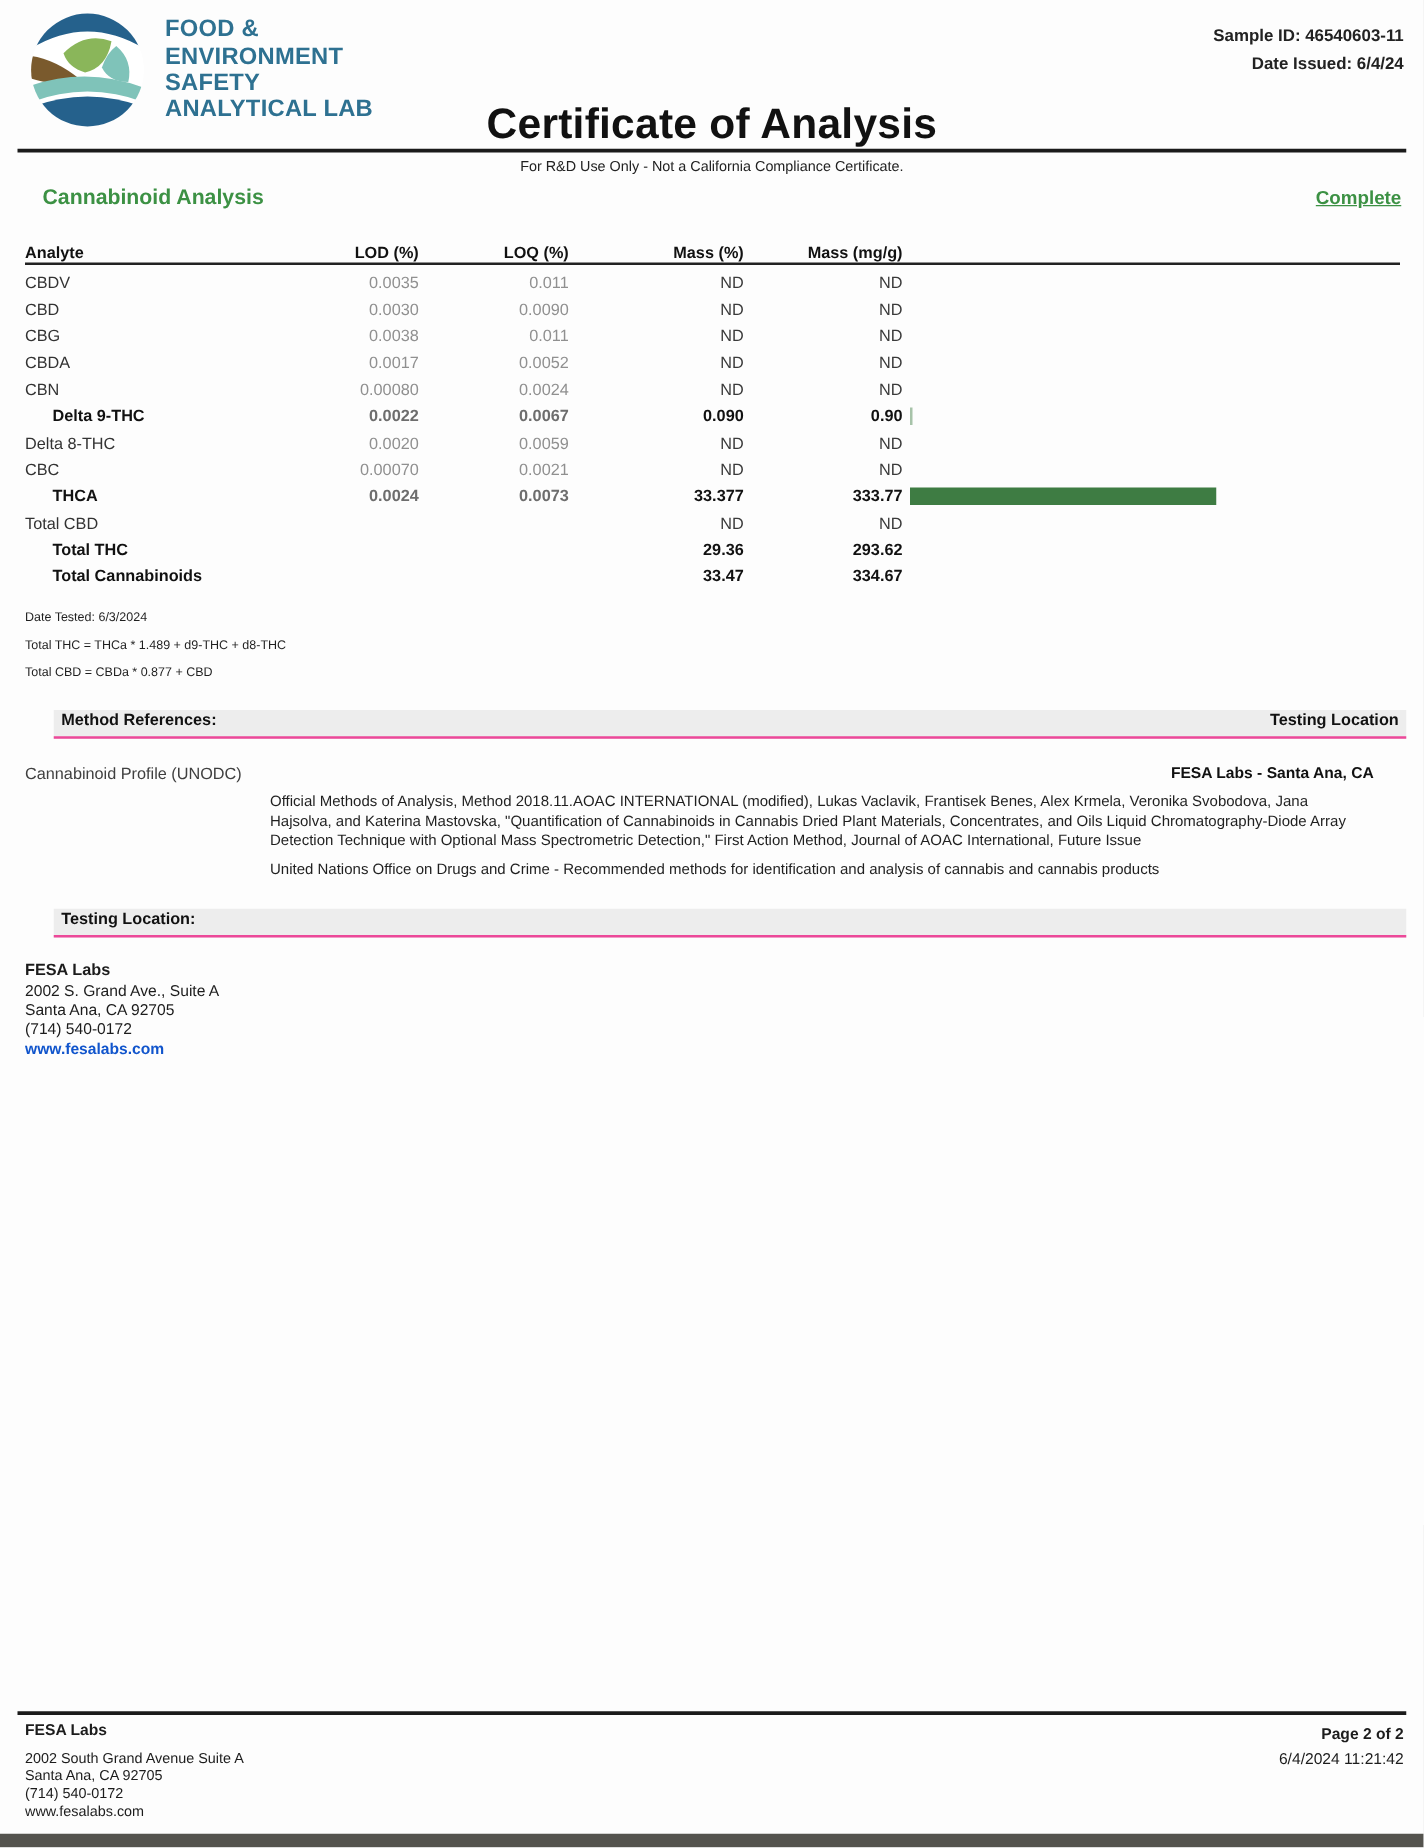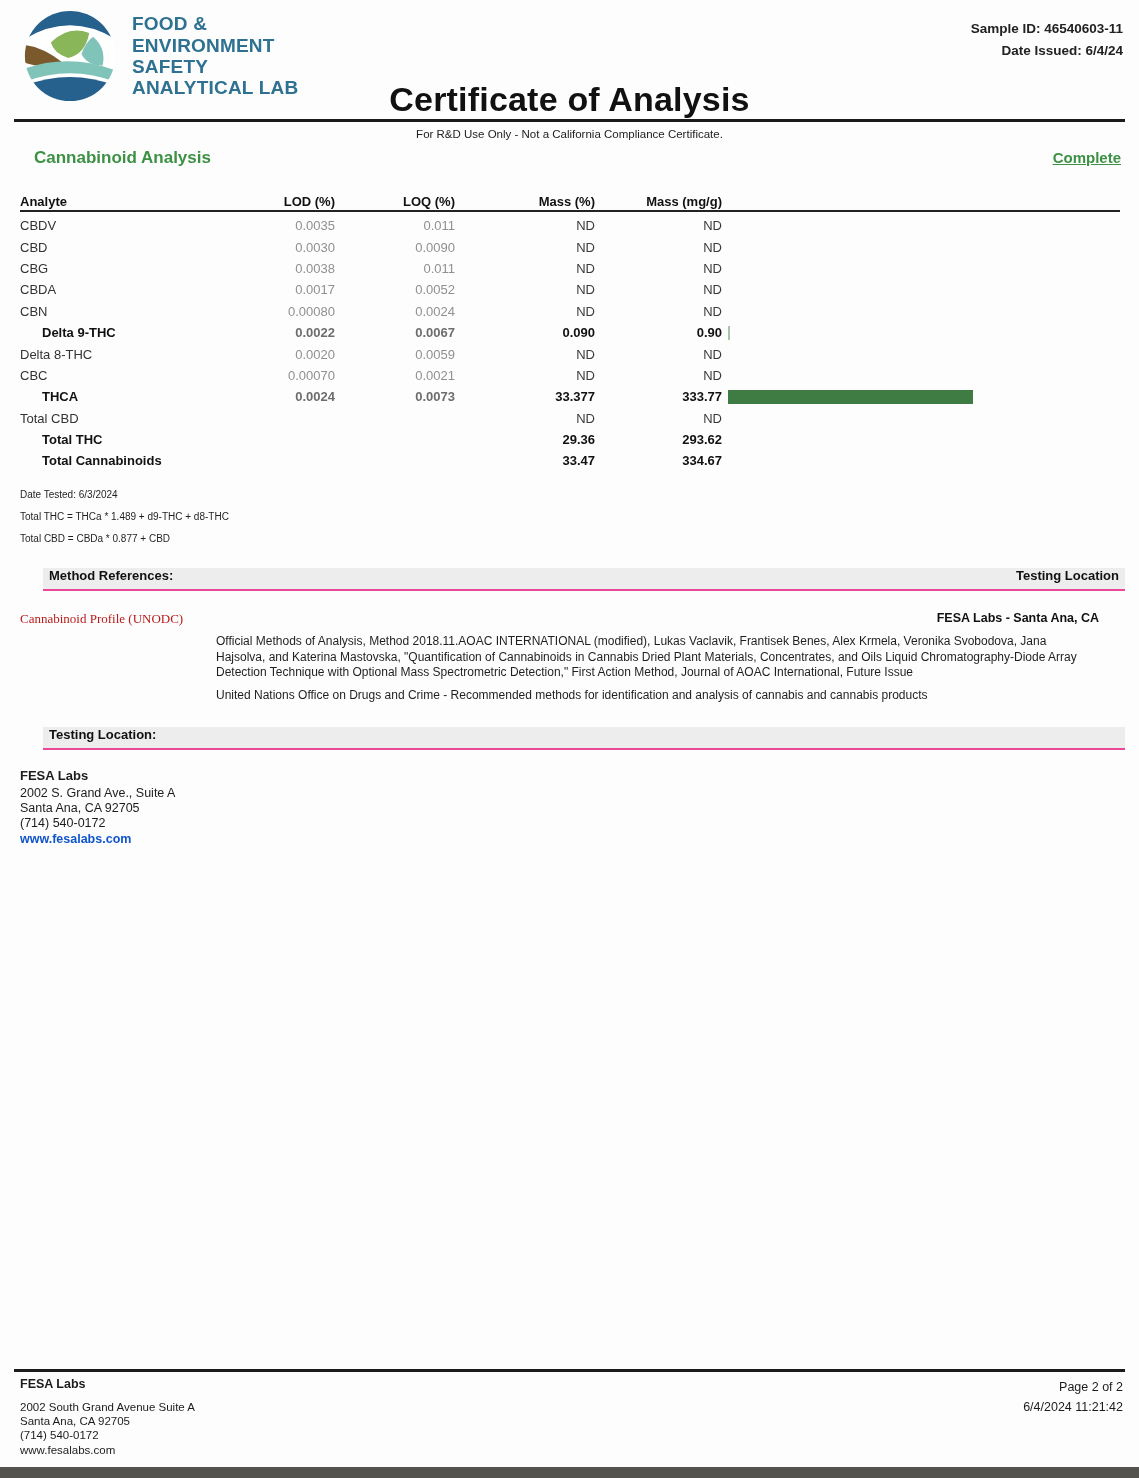--- a/index.html
+++ b/index.html
@@ -45,37 +45,37 @@
 
   
   .bar-head { position:absolute; left:14px; right:14px; height:23px; background:#ededed; border-bottom:2px solid #ec4899;
               display:flex; justify-content:space-between; align-items:flex-start; padding:0 6px;margin-left:29px; }
   .bar-head .lbl { font-size:13px; font-weight:700; color:#111; }
   .method-bar { top:568px; }
   .testing-bar { top:727px; }
 
   
   .method-row { position:absolute; left:20px; right:40px; top:611px; display:flex; justify-content:space-between; }
-  .profile-label { font-size:13px; color:#b91c1c;font-family:Liberation Serif, serif; }
+  .profile-label { font-size:13px; color:#404040; }
   .location-value { font-size:12.5px; font-weight:700; color:#111; }
   .method-para { position:absolute; left:216px; width:870px; font-size:12px; line-height:1.3; color:#1f1f1f; }
   .para-1 { top:634px; }
   .para-2 { top:688px; }
 
   
   .address-block { position:absolute; left:20px; top:768px; font-size:12.5px; line-height:1.22; color:#1c1c1c; }
   .address-block .lab-name { font-weight:700; font-size:13px; margin-bottom:2px; }
   a.site-link { color:#1155cc; font-weight:700; text-decoration:none; }
 
   
   .footer-rule { position:absolute; left:14px; right:14px; top:1369px; height:2.5px; background:#1b1b1b; }
   .footer-left { position:absolute; left:20px; top:1377px; font-size:11.5px; line-height:1.25; color:#1c1c1c; }
   .footer-left .lab-name { font-weight:700; font-size:12.5px; margin-bottom:7px; }
   .footer-right { position:absolute; right:16px; top:1377px; text-align:right; font-size:12.5px; color:#1c1c1c; line-height:1.6; }
-  .footer-right .page-num { font-weight:400; }
+  .footer-right .page-num { font-weight:700; }
   .bottom-strip { position:absolute; left:0; right:0; bottom:0; height:11px; background:#54534e; }
 </style>
 </head>
 <body>
 
 <div class="page">
 
   <div class="logo-block">
     <svg class="logo-circle" viewBox="0 0 100 100" aria-hidden="true">
       <defs>

